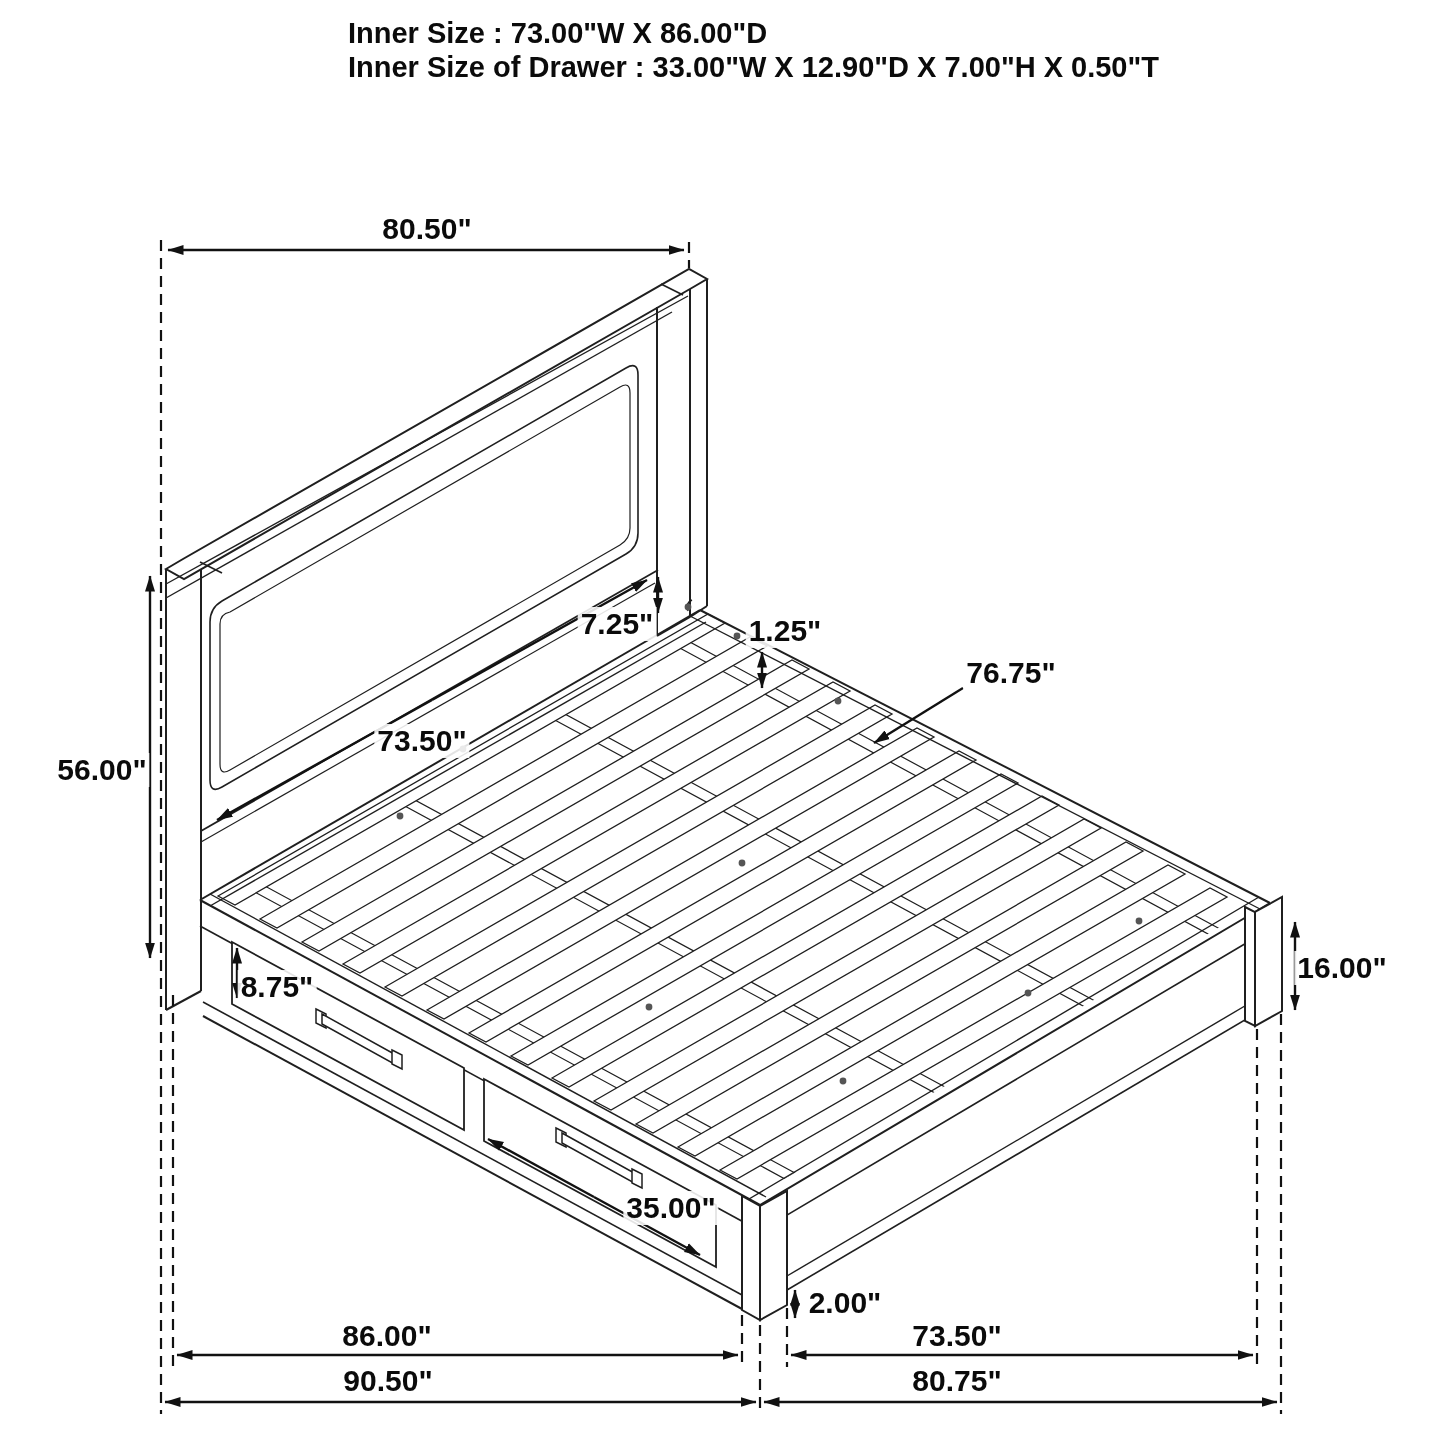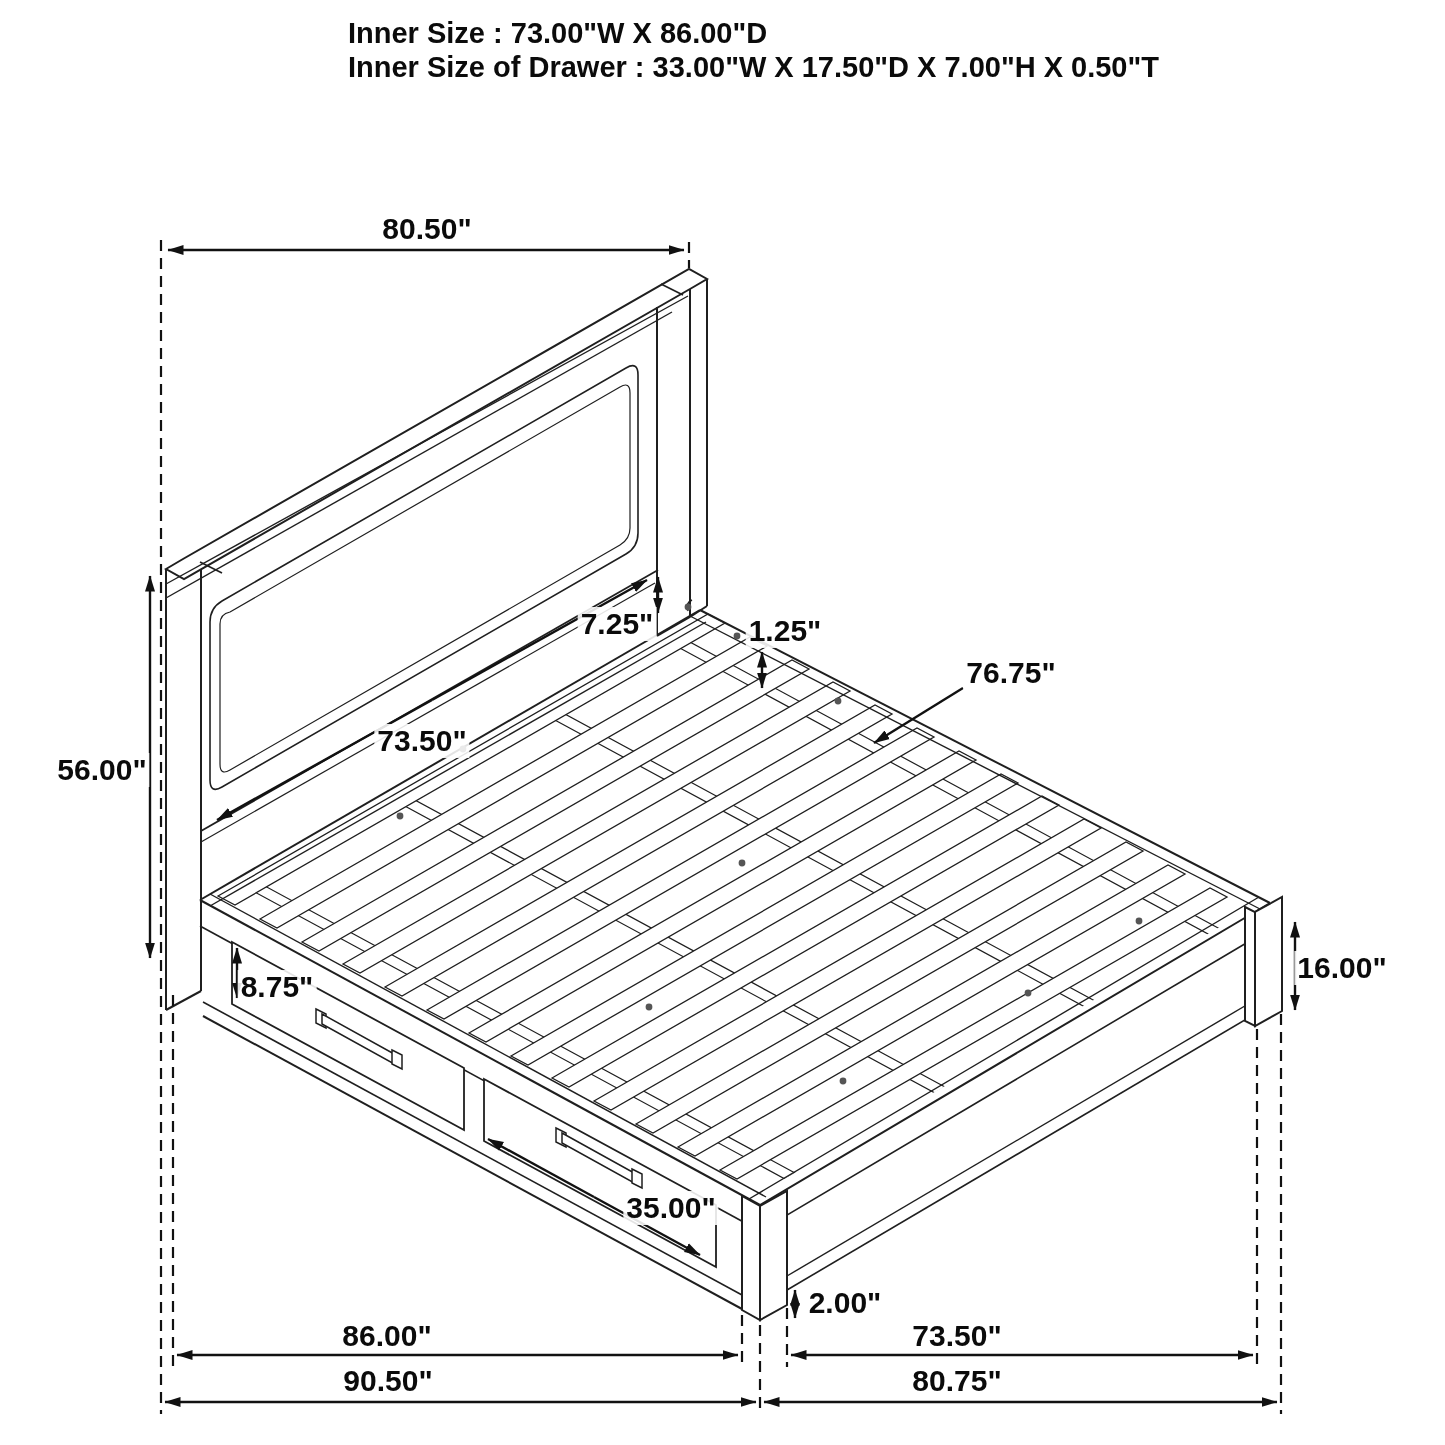--- a/index.html
+++ b/index.html
@@ -201,21 +201,21 @@
     <path d="M1020,1355 L791,1355" marker-end="url(#ah)"></path>
     <path d="M1020,1355 L1253,1355" marker-end="url(#ah)"></path>
 
     <path d="M1020,1402 L764,1402" marker-end="url(#ah)"></path>
     <path d="M1020,1402 L1277,1402" marker-end="url(#ah)"></path>
   </g>
 </svg>
 
   <div class="title-block">
     <div>Inner Size : 73.00"W X 86.00"D</div>
-    <div>Inner Size of Drawer : 33.00"W X 17.50"D X 7.00"H X 0.50"T</div>
+    <div>Inner Size of Drawer : 33.00"W X 12.90"D X 7.00"H X 0.50"T</div>
   </div>
 
   <div class="dim-label" style="left:427px;top:229px;">80.50"</div>
   <div class="dim-label" style="left:102px;top:770px;">56.00"</div>
   <div class="dim-label" style="left:422px;top:741px;">73.50"</div>
   <div class="dim-label" style="left:617px;top:624px;">7.25"</div>
   <div class="dim-label" style="left:785px;top:631px;">1.25"</div>
   <div class="dim-label" style="left:1011px;top:673px;">76.75"</div>
   <div class="dim-label" style="left:277px;top:987px;">8.75"</div>
   <div class="dim-label" style="left:1342px;top:968px;">16.00"</div>

